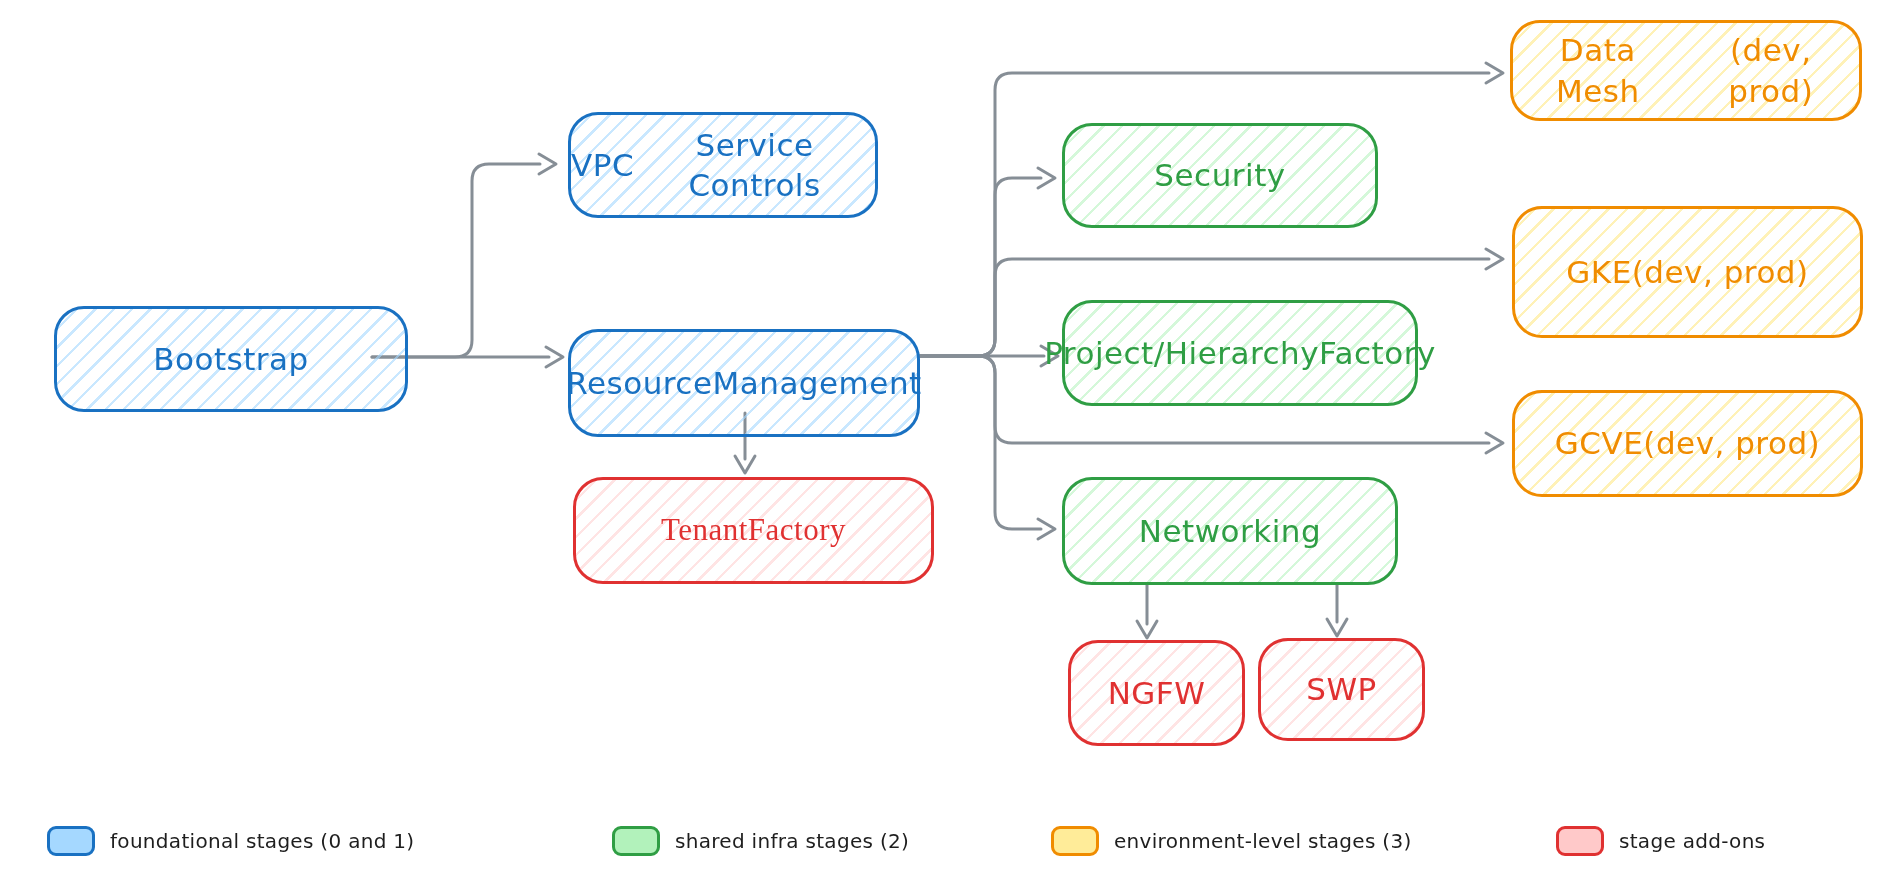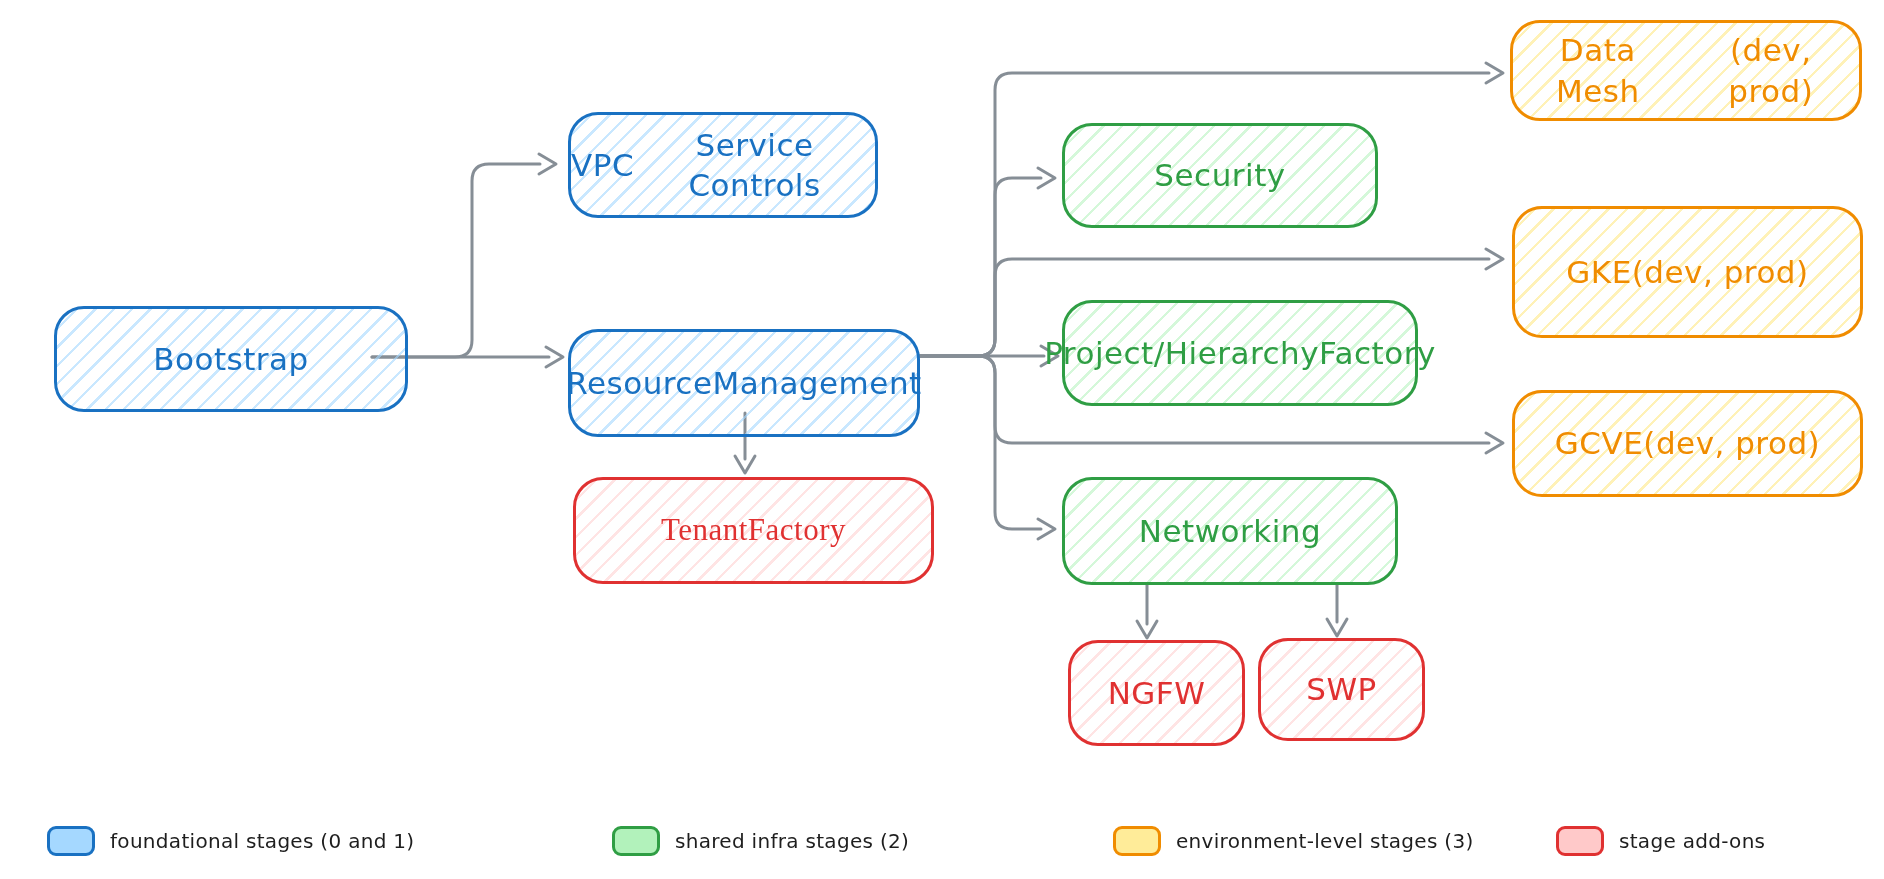--- a/index.html
+++ b/index.html
@@ -43,21 +43,21 @@
   #node-networking{left:1062px;top:477px; width:336px; height:108px;}
   #node-ngfw      {left:1068px;top:640px; width:177px; height:106px;}
   #node-swp       {left:1258px;top:638px; width:167px; height:103px;}
   #node-datamesh  {left:1510px;top:20px;  width:352px; height:101px;}
   #node-gke       {left:1512px;top:206px; width:351px; height:132px;}
   #node-gcve      {left:1512px;top:390px; width:351px; height:107px;}
   
   .legend-item{position:absolute;top:816px;height:50px;display:flex;align-items:center;gap:15px;}
   #legend-foundational{left:47px;}
   #legend-shared{left:612px;}
-  #legend-environment{left:1113px;justify-content:center;}
+  #legend-environment{left:1051px;justify-content:center;}
   #legend-addons{left:1556px;}
   .swatch{width:48px;height:30px;border-radius:9px;border:3.5px solid;box-sizing:border-box;flex:none;}
   .swatch.c-blue  {border-color:var(--blue-stroke,#1971c2);  background:var(--blue-fill,#a5d8ff);}
   .swatch.c-green {border-color:var(--green-stroke,#2f9e44); background:var(--green-fill,#b2f2bb);}
   .swatch.c-orange{border-color:var(--orange-stroke,#f08c00);background:var(--orange-fill,#ffec99);}
   .swatch.c-red   {border-color:var(--red-stroke,#e03131);   background:var(--red-fill,#ffc9c9);}
   .legend-label{font-size:20px;color:var(--legend-text,#1e1e1e);letter-spacing:.3px;white-space:nowrap;}
 </style>
 </head>
 <body>

